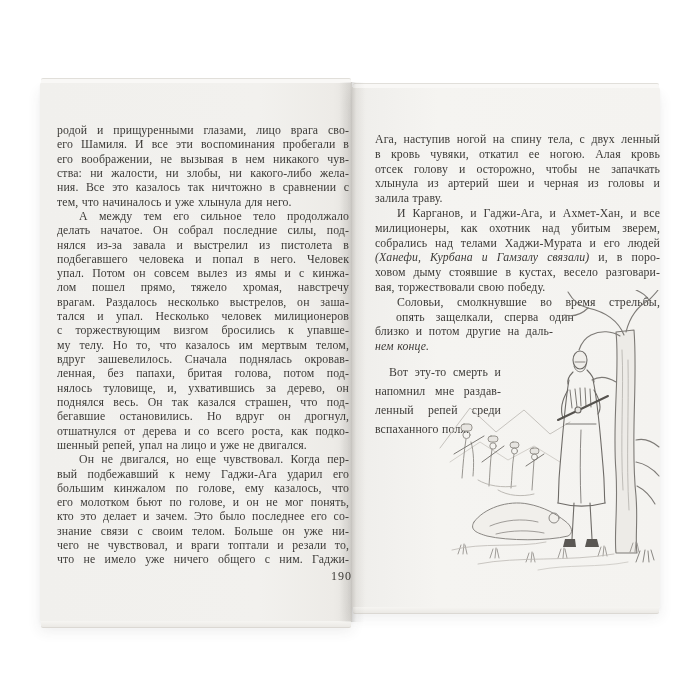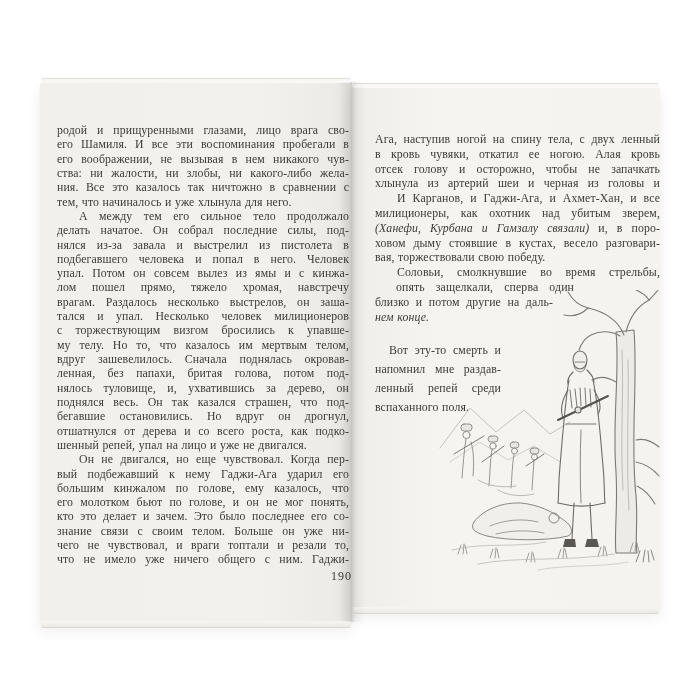--- a/index.html
+++ b/index.html
@@ -93,31 +93,33 @@
       </div>
     <div class="page-number">190</div>
   </div>
 
   <div class="page page-right">
     <div class="text-block text-right">
         <div class="line">Ага, наступив ногой на спину тела, с двух ленный</div>
         <div class="line">в кровь чувяки, откатил ее ногою. Алая кровь</div>
         <div class="line">отсек голову и осторожно, чтобы не запачкать</div>
         <div class="line">хлынула из артерий шеи и черная из головы и</div>
+        <div class="line last">залила траву.</div>
         <div class="line" style="text-indent: 22px;">И Карганов, и Гаджи-Ага, и Ахмет-Хан, и все</div>
         <div class="line">милиционеры, как охотник над убитым зверем,</div>
+        <div class="line">собрались над телами Хаджи-Мурата и его людей</div>
         <div class="line"><span style="font-style: italic;">(Ханефи, Курбана и Гамзалу связали)</span><span> и, в поро-</span></div>
         <div class="line">ховом дыму стоявшие в кустах, весело разговари-</div>
         <div class="line last">вая, торжествовали свою победу.</div>
         <div class="line" style="text-indent: 22px;">Соловьи, смолкнувшие во время стрельбы,</div>
         <div class="line" style="width: 178px; margin-left: 21px;">опять защелкали, сперва один</div>
         <div class="line" style="width: 178px;">близко и потом другие на даль-</div>
         <div class="line last" style="width: 178px; font-style: italic;">нем конце.</div>
         <div style="height: 9px;"></div>
-        <div class="line" style="width: 126px; height: 19px; line-height: 19px; text-indent: 14px; margin-top: 8px;">Вот эту-то смерть и</div>
+        <div class="line" style="width: 126px; height: 19px; line-height: 19px; text-indent: 14px;">Вот эту-то смерть и</div>
         <div class="line" style="width: 126px; height: 19px; line-height: 19px;">напомнил мне раздав-</div>
         <div class="line" style="width: 126px; height: 19px; line-height: 19px;">ленный репей среди</div>
         <div class="line last" style="width: 126px; height: 19px; line-height: 19px;">вспаханного поля.</div>
       </div>
 
     <div class="illu">
       <svg viewBox="0 0 222 290" fill="none" stroke-linecap="round" stroke-linejoin="round">
 
         <g stroke="#c6c3be" stroke-width="1">
           <path d="M2,158 L32,118 L58,142 L86,120 L112,144 L132,132"></path>

